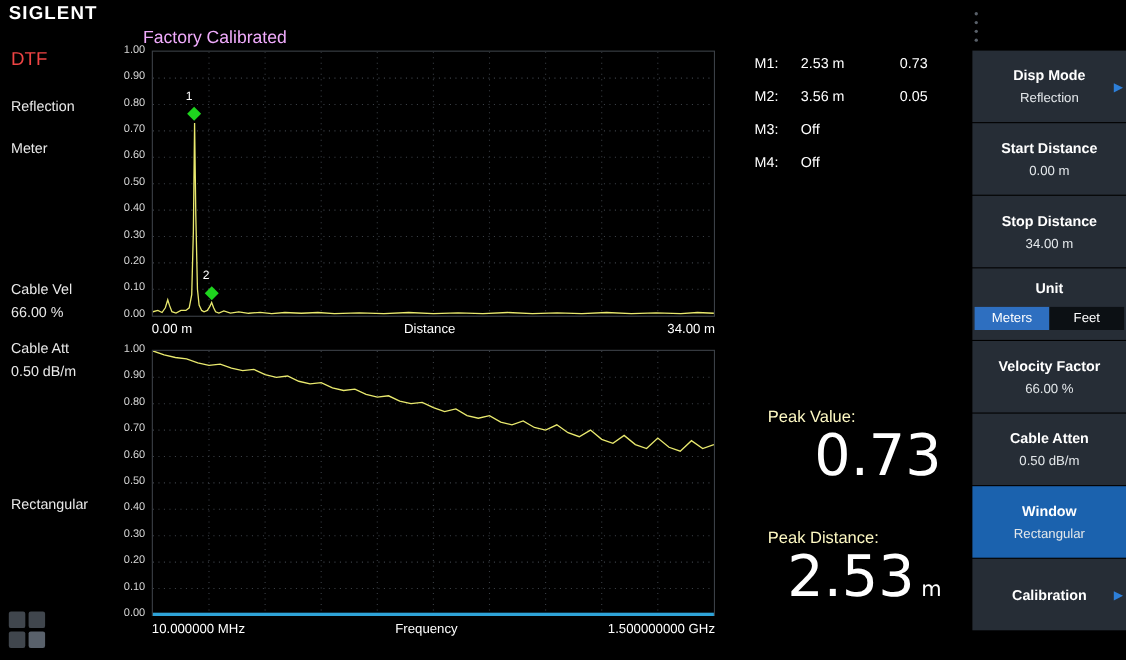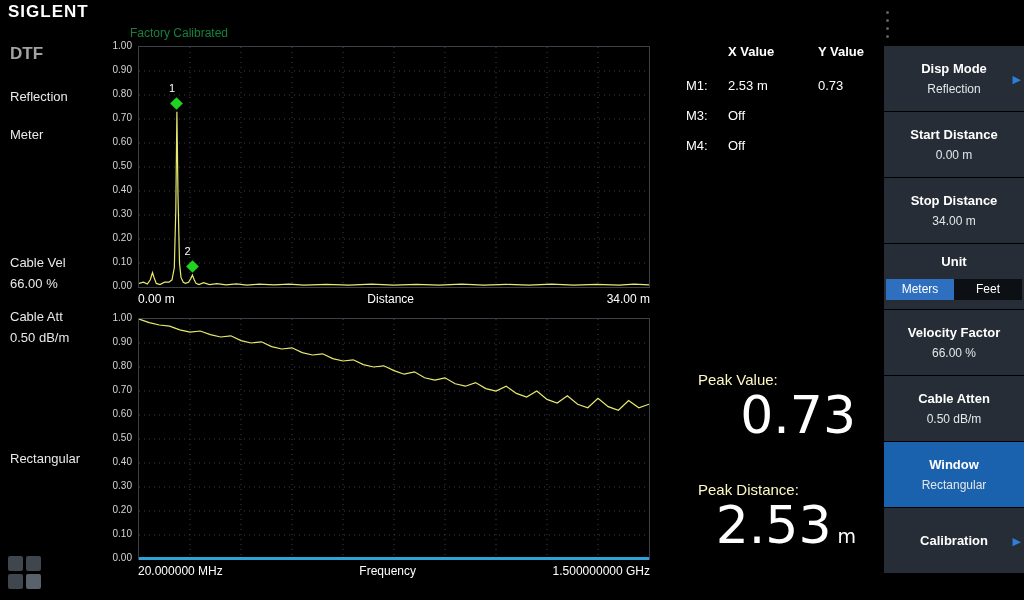--- a/index.html
+++ b/index.html
@@ -3,27 +3,27 @@
 <meta charset="utf-8">
 <style>
   html,body{margin:0;padding:0;background:#000;}
   .screen{position:relative;width:1024px;height:600px;background:#000;overflow:hidden;
           font-family:"Liberation Sans",sans-serif;color:#fff;}
 
   .logo{position:absolute;left:8px;top:2px;font-size:17px;font-weight:bold;letter-spacing:1px;color:#fff;}
 
   
   .sb{position:absolute;left:10px;font-size:13px;color:#e9e9e9;}
-  .sb-mode{top:44px;font-size:17px;font-weight:bold;color:#a3a3a3;}
+  .sb-mode{top:44px;font-size:17px;font-weight:normal;color:#ef4444;}
   .sb-refl{top:89px;} .sb-meter{top:127px;}
   .sb-cvl{top:255px;} .sb-cvv{top:276px;}
   .sb-cal{top:309px;} .sb-cav{top:330px;}
   .sb-win{top:451px;}
 
-  .cal-status{position:absolute;left:130px;top:26px;font-size:12px;color:#15803d;}
+  .cal-status{position:absolute;left:130px;top:26px;font-size:16px;color:#f0abfc;}
 
   
   .chart{position:absolute;left:100px;width:558px;height:270px;}
   #chart-0{top:40px;} #chart-1{top:312px;}
   .ylabels{position:absolute;left:0;top:0;width:34px;height:252px;}
   .ytick{position:absolute;right:2px;font-size:10px;line-height:10px;color:#d6d6d6;}
   .plot{position:absolute;left:38px;top:6px;width:510px;height:240px;border:1px solid #3b4046;background:#000;}
   .plot svg{position:absolute;left:0;top:0;width:510px;height:240px;display:block;}
   .xlabels{position:absolute;left:38px;top:252px;width:512px;display:flex;justify-content:space-between;
            font-size:12px;color:#fff;}
@@ -163,36 +163,36 @@
           <line x1="0" y1="168.0" x2="510" y2="168.0" stroke="#3a3f45" stroke-width="1" stroke-dasharray="1 4"></line>
           <line x1="408.0" y1="0" x2="408.0" y2="240" stroke="#3a3f45" stroke-width="1" stroke-dasharray="1 4"></line>
           <line x1="0" y1="192.0" x2="510" y2="192.0" stroke="#3a3f45" stroke-width="1" stroke-dasharray="1 4"></line>
           <line x1="459.0" y1="0" x2="459.0" y2="240" stroke="#3a3f45" stroke-width="1" stroke-dasharray="1 4"></line>
           <line x1="0" y1="216.0" x2="510" y2="216.0" stroke="#3a3f45" stroke-width="1" stroke-dasharray="1 4"></line>
           <polyline points="0.0,0.0 10.2,3.6 20.4,6.0 30.6,7.2 40.8,10.8 51.0,13.2 61.2,12.0 71.4,15.6 81.6,18.0 91.8,16.8 102.0,21.6 112.2,24.0 122.4,22.8 132.6,27.6 142.8,30.0 153.0,28.8 163.2,33.6 173.4,36.0 183.6,34.8 193.8,39.6 204.0,42.0 214.2,40.8 224.4,45.6 234.6,48.0 244.8,46.8 255.0,51.6 265.2,55.2 275.4,52.8 285.6,58.8 295.8,61.2 306.0,58.8 316.2,64.8 326.4,67.2 336.6,63.6 346.8,69.6 357.0,72.0 367.2,67.2 377.4,74.4 387.6,78.0 397.8,72.0 408.0,80.4 418.2,84.0 428.4,76.8 438.6,85.2 448.8,88.8 459.0,79.2 469.2,87.6 479.4,91.2 489.6,81.6 499.8,88.8 510.0,85.2" fill="none" stroke="#e9e96e" stroke-width="1.2"></polyline>
         </svg>
       <div class="freq-highlight"></div>
     </div>
     <div class="xlabels">
-      <span>20.000000 MHz</span>
+      <span>10.000000 MHz</span>
       <span>Frequency</span>
       <span>1.500000000 GHz</span>
     </div>
   </div>
 
   <div class="marker-table">
-    <div class="mt-row mt-header">
-      <span class="mt-name"></span>
-      <span class="mt-x">X  Value</span>
-      <span class="mt-y">Y  Value</span>
-    </div>
     <div class="mt-row">
       <span class="mt-name">M1:</span>
       <span class="mt-x">2.53 m</span>
       <span class="mt-y">0.73</span>
+    </div>
+    <div class="mt-row">
+      <span class="mt-name">M2:</span>
+      <span class="mt-x">3.56 m</span>
+      <span class="mt-y">0.05</span>
     </div>
     <div class="mt-row">
       <span class="mt-name">M3:</span>
       <span class="mt-x">Off</span>
       <span class="mt-y"></span>
     </div>
     <div class="mt-row">
       <span class="mt-name">M4:</span>
       <span class="mt-x">Off</span>
       <span class="mt-y"></span>

